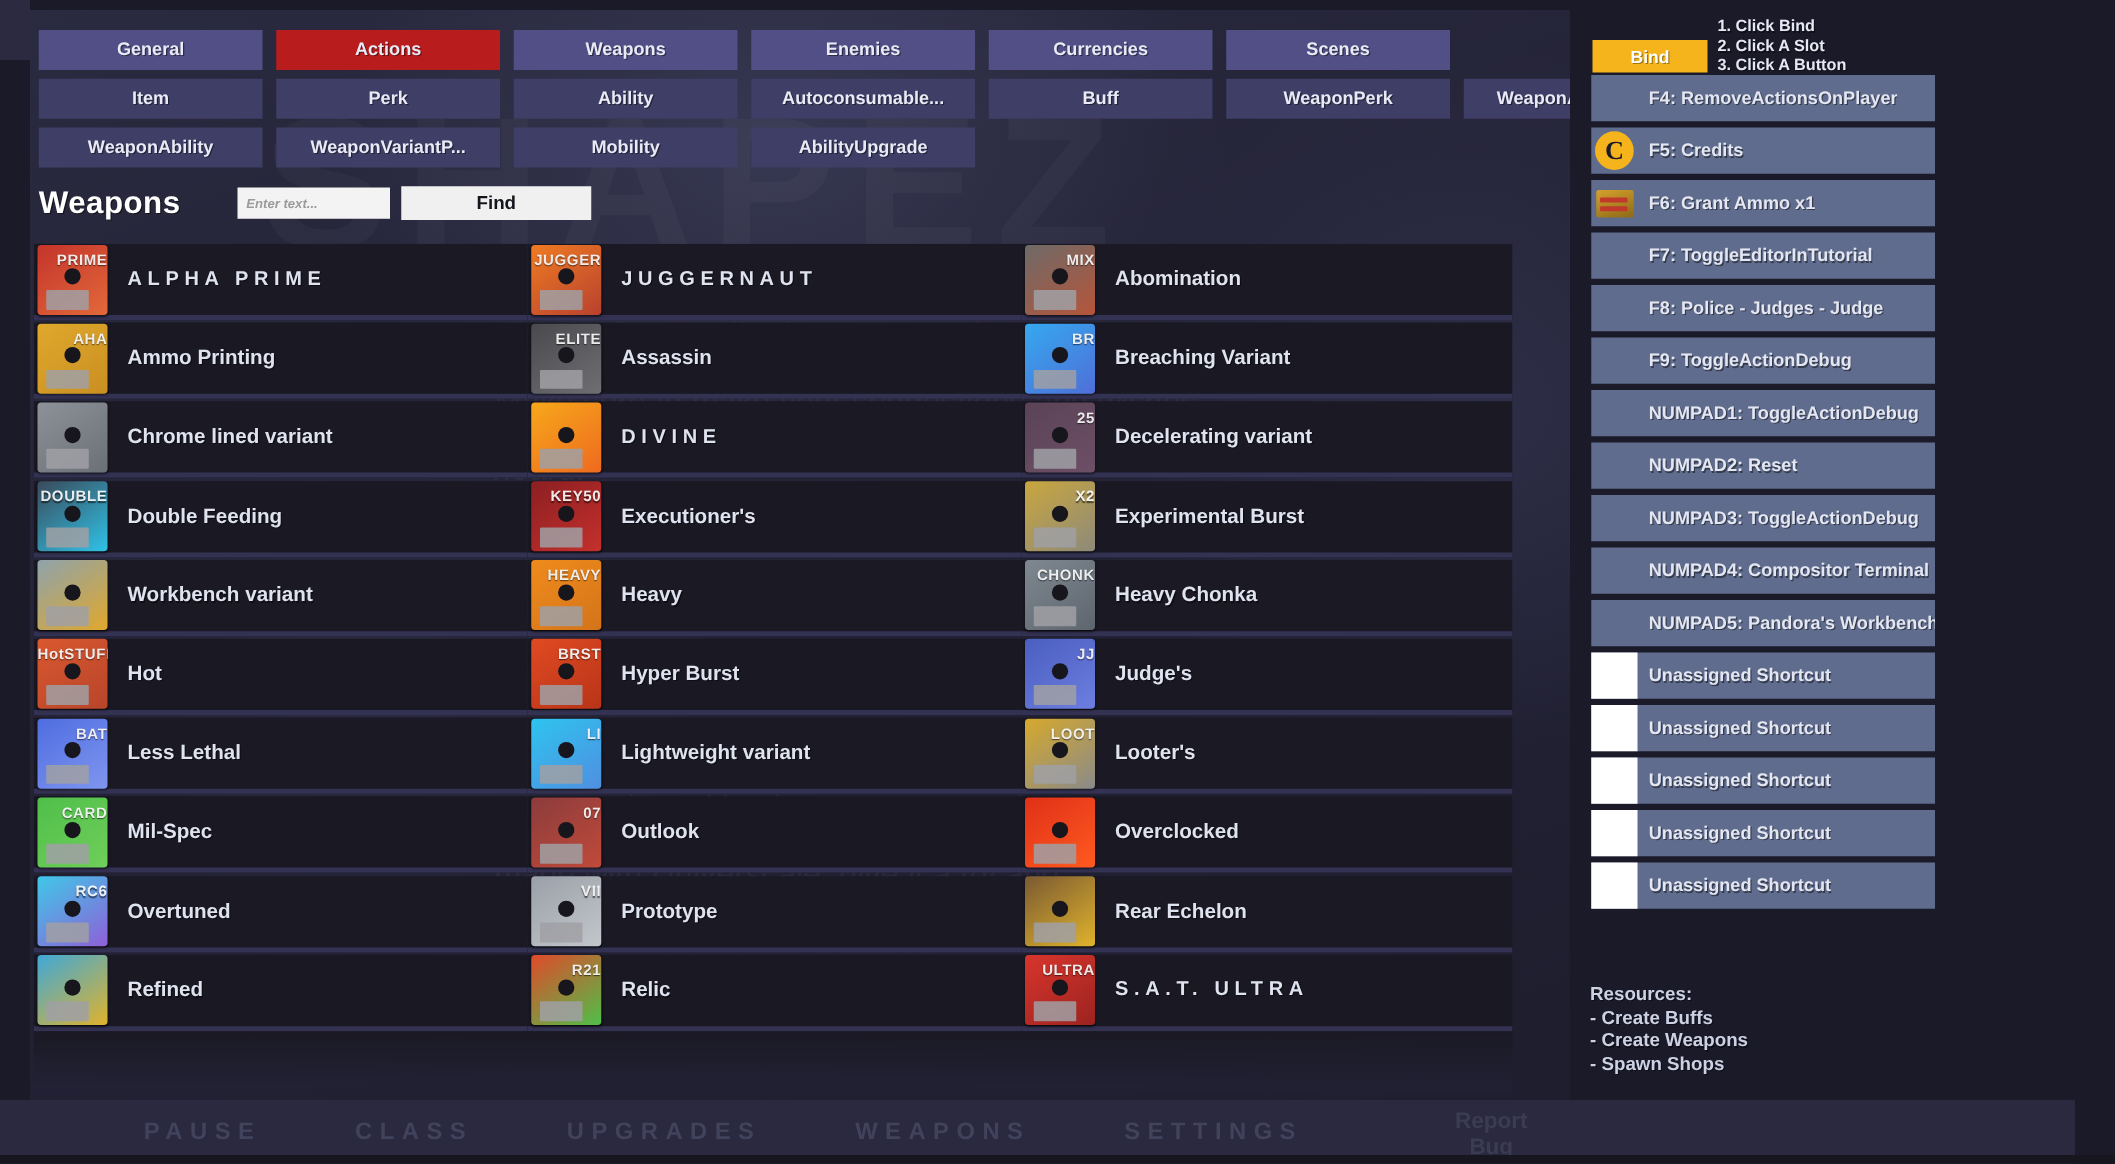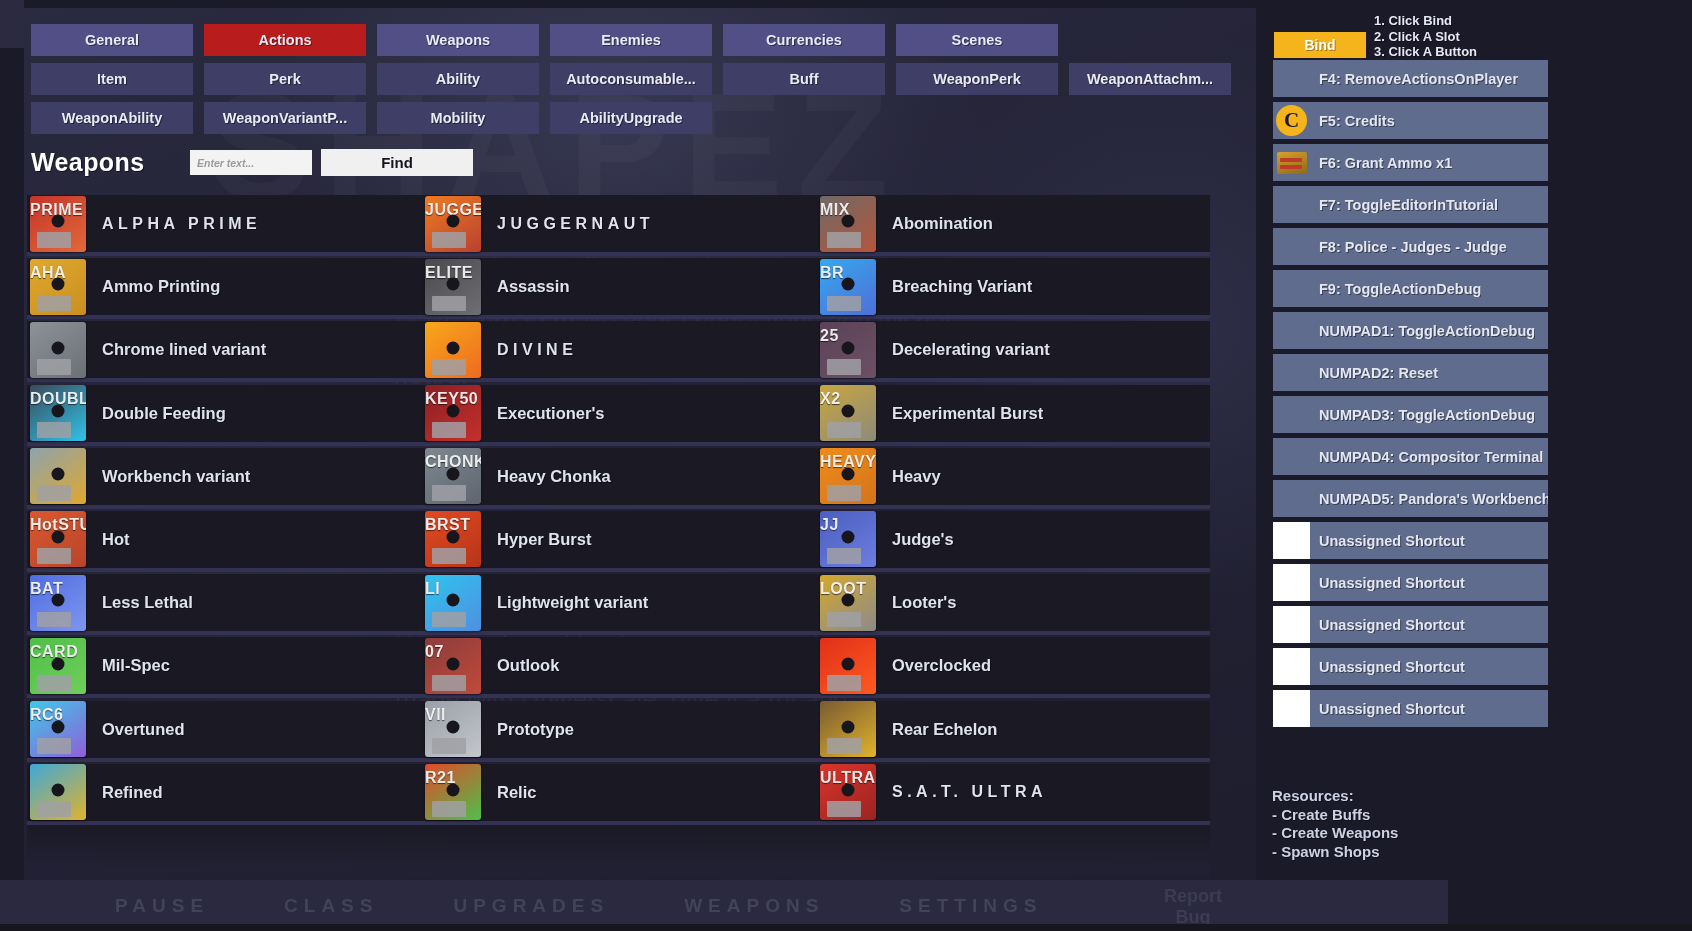--- a/index.html
+++ b/index.html
@@ -50,21 +50,21 @@
   .tab {
     height:32px; line-height:32px; text-align:center;
     background:#514f86; color:#e9eaf6;
     font-size:14.5px; font-weight:bold;
     border:none; cursor:pointer;
     text-shadow:1px 1px 0 rgba(0,0,0,.45);
     overflow:hidden; white-space:nowrap;
   }
   .tab.sub { background:#3f3e66; }
   .tab.active { background:#b91c1c; }
-  .tab.w1 { width:162px; }
+  .tab.w1 { width:179px; }
 
   
   .search-wrap { position:absolute; left:31px; top:148px; display:flex; align-items:center; }
   .search-label {
     font-size:25px; font-weight:bold; color:#ffffff;
     letter-spacing:.4px; text-shadow:1px 1px 0 rgba(0,0,0,.5);
     width:159px;
   }
   .search-input {
     width:122px; height:25px;
@@ -95,21 +95,21 @@
     background:#1a1924; cursor:pointer;
   }
   .cell.alt { background:#191823; }
   .thumb {
     width:56px; height:56px; margin-left:3px; flex:0 0 auto;
     border-radius:3px; position:relative; overflow:hidden;
     box-shadow:0 1px 2px rgba(0,0,0,.6);
   }
   .thumb .lbl {
     position:absolute; left:0; right:0; top:5px;
-    text-align:left; font-size:16px; font-weight:bold;
+    text-align:right; font-size:12px; font-weight:bold;
     color:rgba(255,255,255,.9); letter-spacing:.5px;
     text-shadow:0 1px 1px rgba(0,0,0,.6);
   }
   .thumb .hole {
     position:absolute; left:50%; top:46%; transform:translate(-50%,-50%);
     width:13px; height:13px; border-radius:50%; background:#17161d;
   }
   .thumb .shutter {
     position:absolute; left:12%; bottom:6%;
     width:62%; height:28%; background:rgba(160,160,165,.85);
@@ -190,21 +190,21 @@
   .kb-row.noicon .kb-label { margin-left:46px; }
 
   .resources {
     position:absolute; left:1272px; top:787px;
     color:#ccd1e4; font-size:15px; font-weight:bold; line-height:18.5px;
     text-shadow:1px 1px 0 rgba(0,0,0,.45);
   }
 
   
   .bottom-bar {
-    position:absolute; left:0; bottom:0; width:1448px; height:51px;
+    position:absolute; left:0; bottom:0; width:1660px; height:51px;
     background:#2a2940;
   }
   .bottom-nav {
     position:absolute; left:115px; bottom:0; height:51px;
     display:flex; align-items:center; gap:75px;
   }
   .bottom-nav span {
     color:rgba(150,155,190,.22); font-size:19px; font-weight:bold;
     letter-spacing:6px; cursor:pointer;
   }
@@ -380,34 +380,34 @@
       </div>
       <div class="cell">
         <div class="thumb" style="background: linear-gradient(145deg, rgb(142, 163, 173), rgb(224, 168, 44));">
           <span class="lbl"></span>
           <span class="hole"></span>
           <span class="shutter"></span>
         </div>
         <div class="cell-label">Workbench variant</div>
       </div>
       <div class="cell">
+        <div class="thumb" style="background: linear-gradient(145deg, rgb(239, 139, 28), rgb(212, 116, 26));">
+          <span class="lbl">HEAVY</span>
+          <span class="hole"></span>
+          <span class="shutter"></span>
+        </div>
+        <div class="cell-label">Heavy</div>
+      </div>
+      <div class="cell">
         <div class="thumb" style="background: linear-gradient(145deg, rgb(127, 136, 144), rgb(93, 102, 110));">
           <span class="lbl">CHONK</span>
           <span class="hole"></span>
           <span class="shutter"></span>
         </div>
         <div class="cell-label">Heavy Chonka</div>
-      </div>
-      <div class="cell">
-        <div class="thumb" style="background: linear-gradient(145deg, rgb(239, 139, 28), rgb(212, 116, 26));">
-          <span class="lbl">HEAVY</span>
-          <span class="hole"></span>
-          <span class="shutter"></span>
-        </div>
-        <div class="cell-label">Heavy</div>
       </div>
       <div class="cell alt">
         <div class="thumb" style="background: linear-gradient(145deg, rgb(217, 88, 47), rgb(184, 69, 42));">
           <span class="lbl">HotSTUFF</span>
           <span class="hole"></span>
           <span class="shutter"></span>
         </div>
         <div class="cell-label">Hot</div>
       </div>
       <div class="cell alt">

